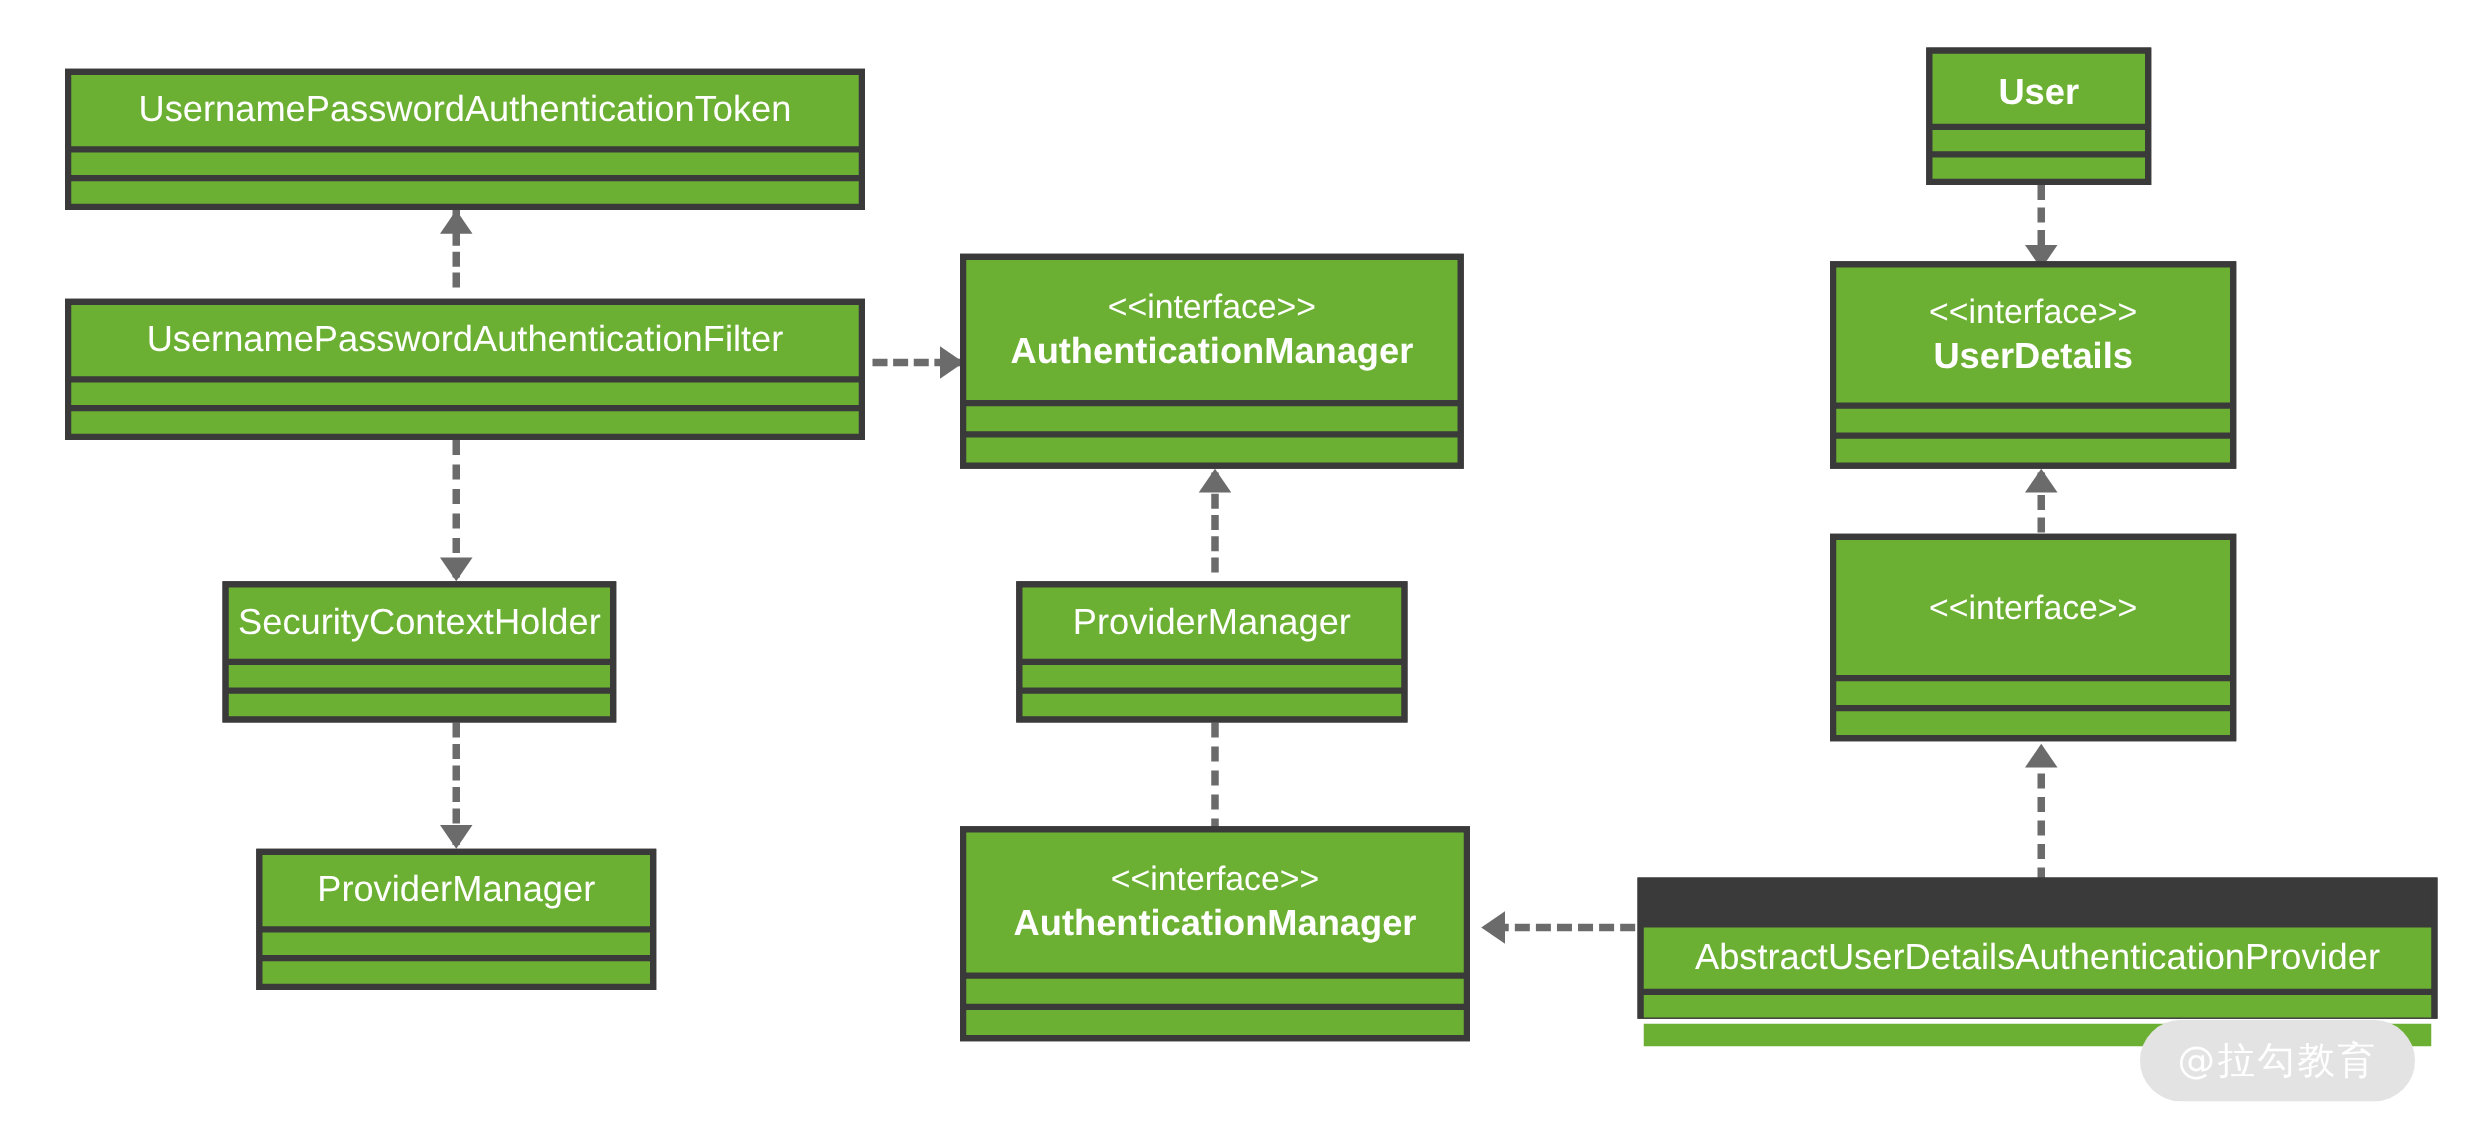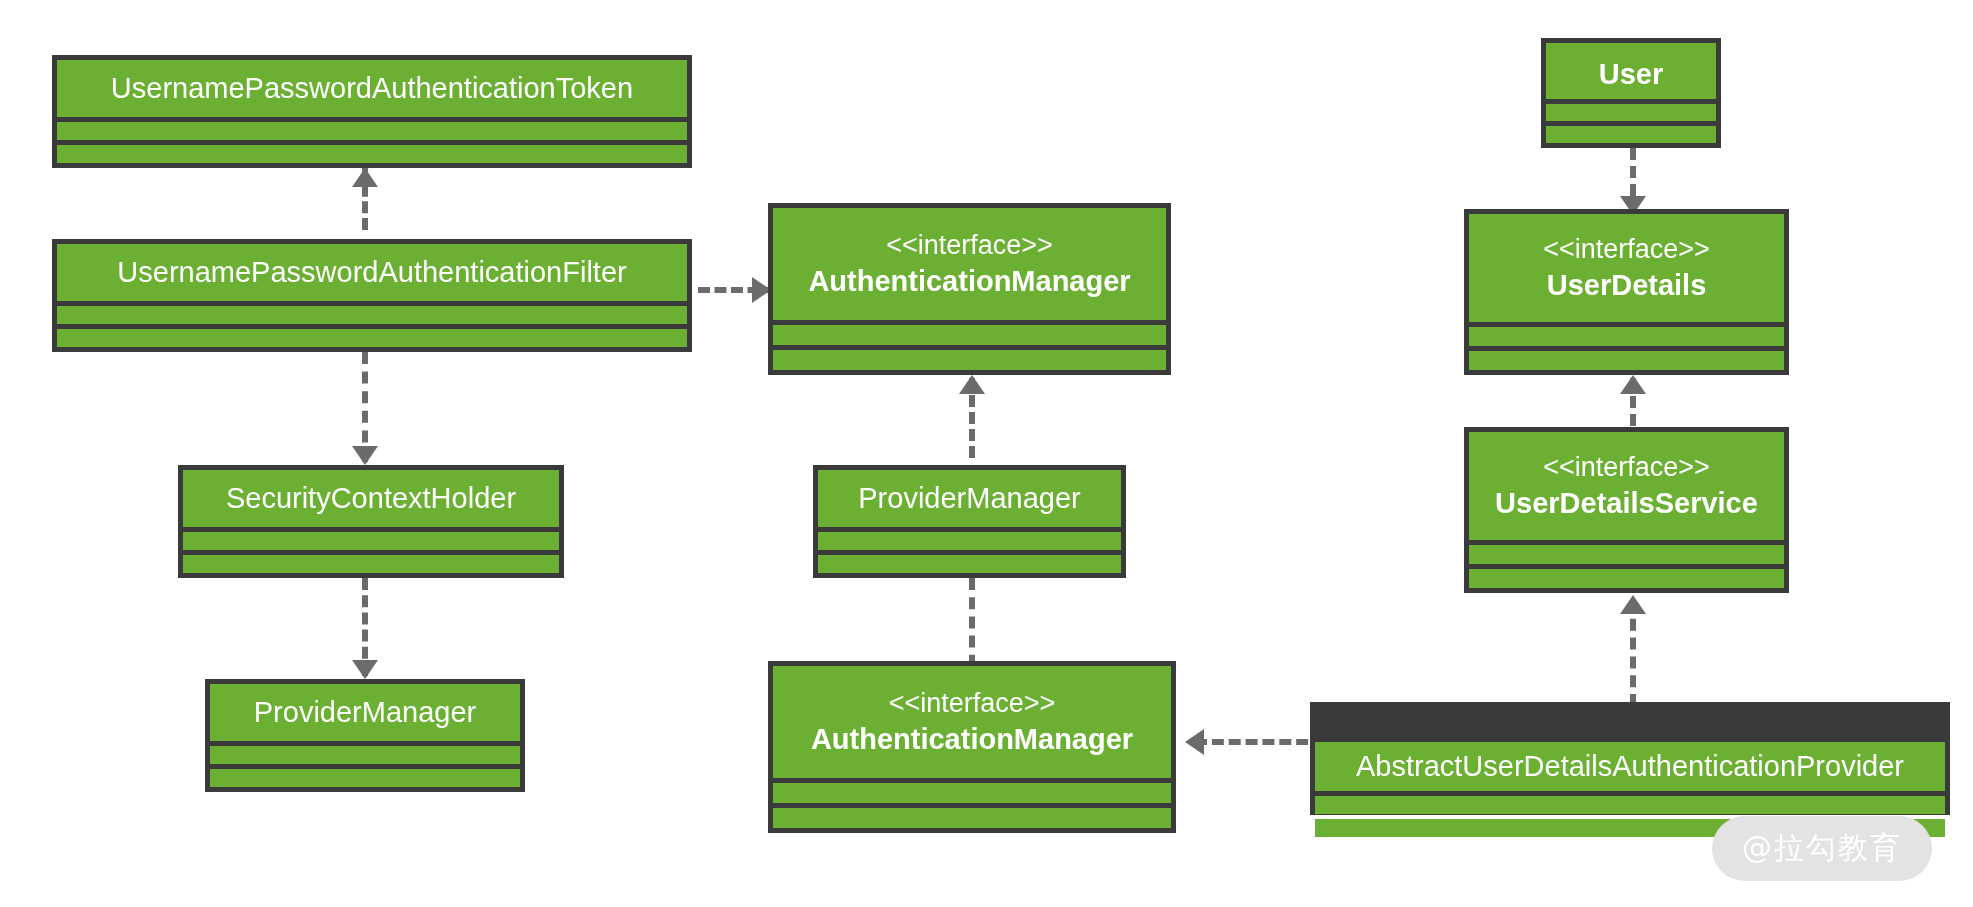--- a/index.html
+++ b/index.html
@@ -156,21 +156,21 @@
   </div>
 
   <div class="uml-box" style="left:52px; top:239px; width:640px; height:113px;">
     <div class="uml-title" style="flex:1;">
       <span class="classname">UsernamePasswordAuthenticationFilter</span>
     </div>
     <div class="uml-attr" style="height:18px;"></div>
     <div class="uml-ops" style="height:18px;"></div>
   </div>
 
-  <div class="uml-box" style="left:178px; top:465px; width:386px; height:113px;">
+  <div class="uml-box" style="left:178px; top:465px; width:315px; height:113px;">
     <div class="uml-title" style="flex:1;">
       <span class="classname">SecurityContextHolder</span>
     </div>
     <div class="uml-attr" style="height:18px;"></div>
     <div class="uml-ops" style="height:18px;"></div>
   </div>
 
   <div class="uml-box" style="left:205px; top:679px; width:320px; height:113px;">
     <div class="uml-title" style="flex:1;">
       <span class="classname">ProviderManager</span>
@@ -218,21 +218,20 @@
       <span class="stereotype">&lt;&lt;interface&gt;&gt;</span>
       <span class="classname">UserDetails</span>
     </div>
     <div class="uml-attr" style="height:19px;"></div>
     <div class="uml-ops" style="height:19px;"></div>
   </div>
 
   <div class="uml-box iface" style="left:1464px; top:427px; width:325px; height:166px;">
     <div class="uml-title" style="flex:1;">
       <span class="stereotype">&lt;&lt;interface&gt;&gt;</span>
-      <span class="classname">UserDetailsService</span>
     </div>
     <div class="uml-attr" style="height:19px;"></div>
     <div class="uml-ops" style="height:19px;"></div>
   </div>
 
   <div class="uml-box" style="left:1310px; top:702px; width:640px; height:113px;">
     <div class="uml-title" style="flex:1;margin-top:35px;">
       <span class="classname">AbstractUserDetailsAuthenticationProvider</span>
     </div>
     <div class="uml-attr" style="height:18px;"></div>

